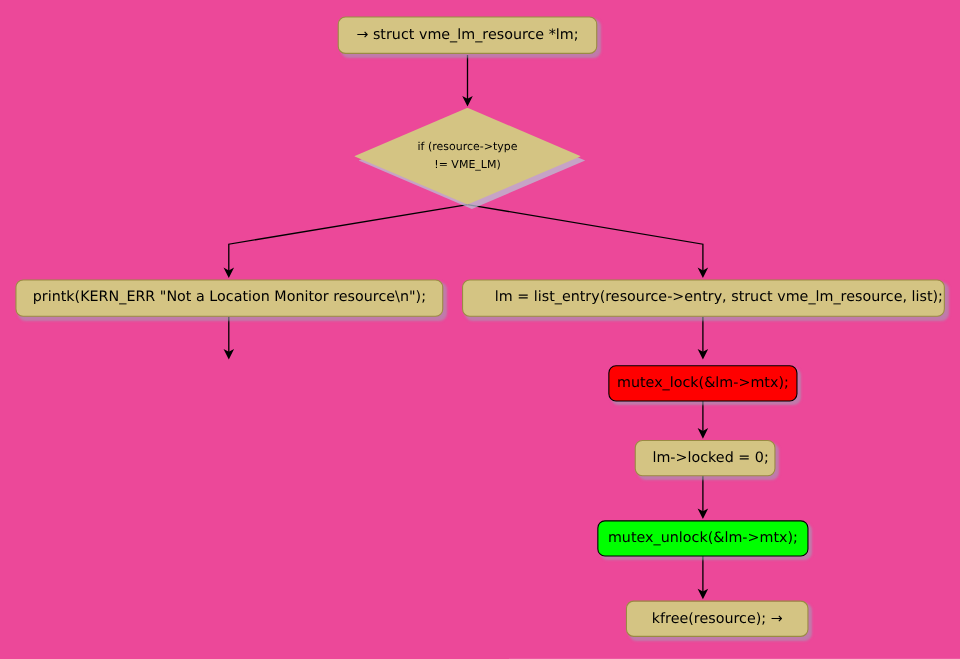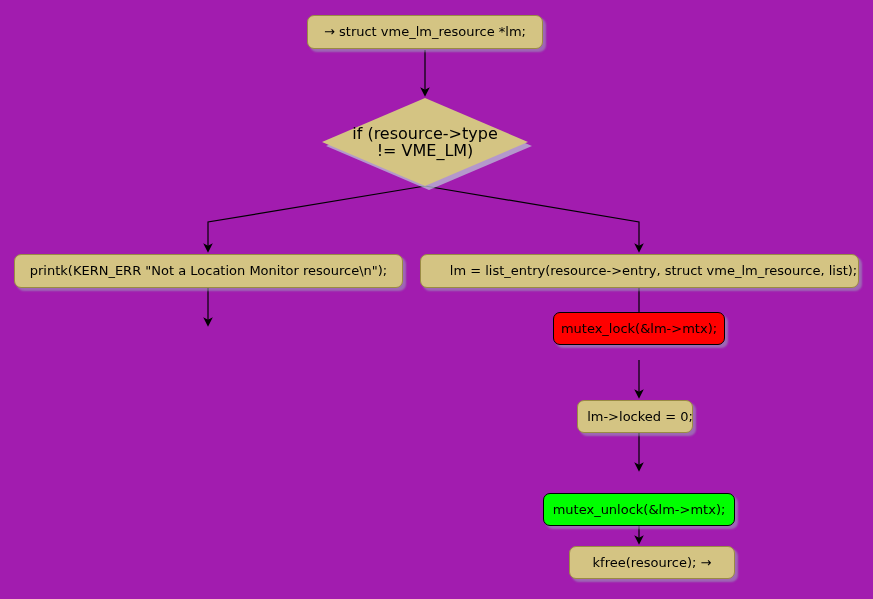--- a/index.html
+++ b/index.html
@@ -7,21 +7,21 @@
     padding: 0;
     background: #FFFFFF;
   }
   body {
     font-family: "DejaVu Sans", sans-serif;
   }
   #canvas {
     position: relative;
     width: 873px;
     height: 599px;
-    background: #a21caf;
+    background: #ec4899;
     overflow: hidden;
   }
   #edges {
     position: absolute;
     left: 0;
     top: 0;
     width: 873px;
     height: 599px;
     pointer-events: none;
   }
@@ -79,21 +79,21 @@
   .diamond-label {
     position: absolute;
     left: 0;
     top: 0;
     width: 100%;
     height: 100%;
     display: flex;
     align-items: center;
     justify-content: center;
     text-align: center;
-    font-size: 16px;
+    font-size: 10px;
     line-height: 17px;
     color: #000000;
     white-space: pre;
   }
 </style>
 </head>
 <body>
 
 <div id="canvas">
 
@@ -128,21 +128,21 @@
     <div class="diamond-shape"></div>
     <div class="diamond-label">if (resource-&gt;type
 != VME_LM)</div>
   </div>
 
   <div class="node activity" style="left:14px; top:254px; width:389px; height:34px;">printk(KERN_ERR "Not a Location Monitor resource\n");</div>
 
   <div class="node activity" style="left:420px; top:254px; width:439px; height:34px;padding-left:36px;">lm = list_entry(resource-&gt;entry, struct vme_lm_resource, list);</div>
 
 
-  <div class="node activity red" style="left:553px; top:312px; width:172px; height:33px;">mutex_lock(&amp;lm-&gt;mtx);</div>
+  <div class="node activity red" style="left:553px; top:332px; width:172px; height:33px;">mutex_lock(&amp;lm-&gt;mtx);</div>
 
-  <div class="node activity" style="left:577px; top:400px; width:116px; height:33px;padding-left:18px;">lm-&gt;locked = 0;</div>
+  <div class="node activity" style="left:577px; top:400px; width:128px; height:33px;padding-left:18px;">lm-&gt;locked = 0;</div>
 
-  <div class="node activity green" style="left:543px; top:493px; width:192px; height:33px;">mutex_unlock(&amp;lm-&gt;mtx);</div>
+  <div class="node activity green" style="left:543px; top:473px; width:192px; height:33px;">mutex_unlock(&amp;lm-&gt;mtx);</div>
 
   <div class="node activity" style="left:569px; top:546px; width:166px; height:33px;">kfree(resource); →</div>
 
 </div>
 
 </body></html>

